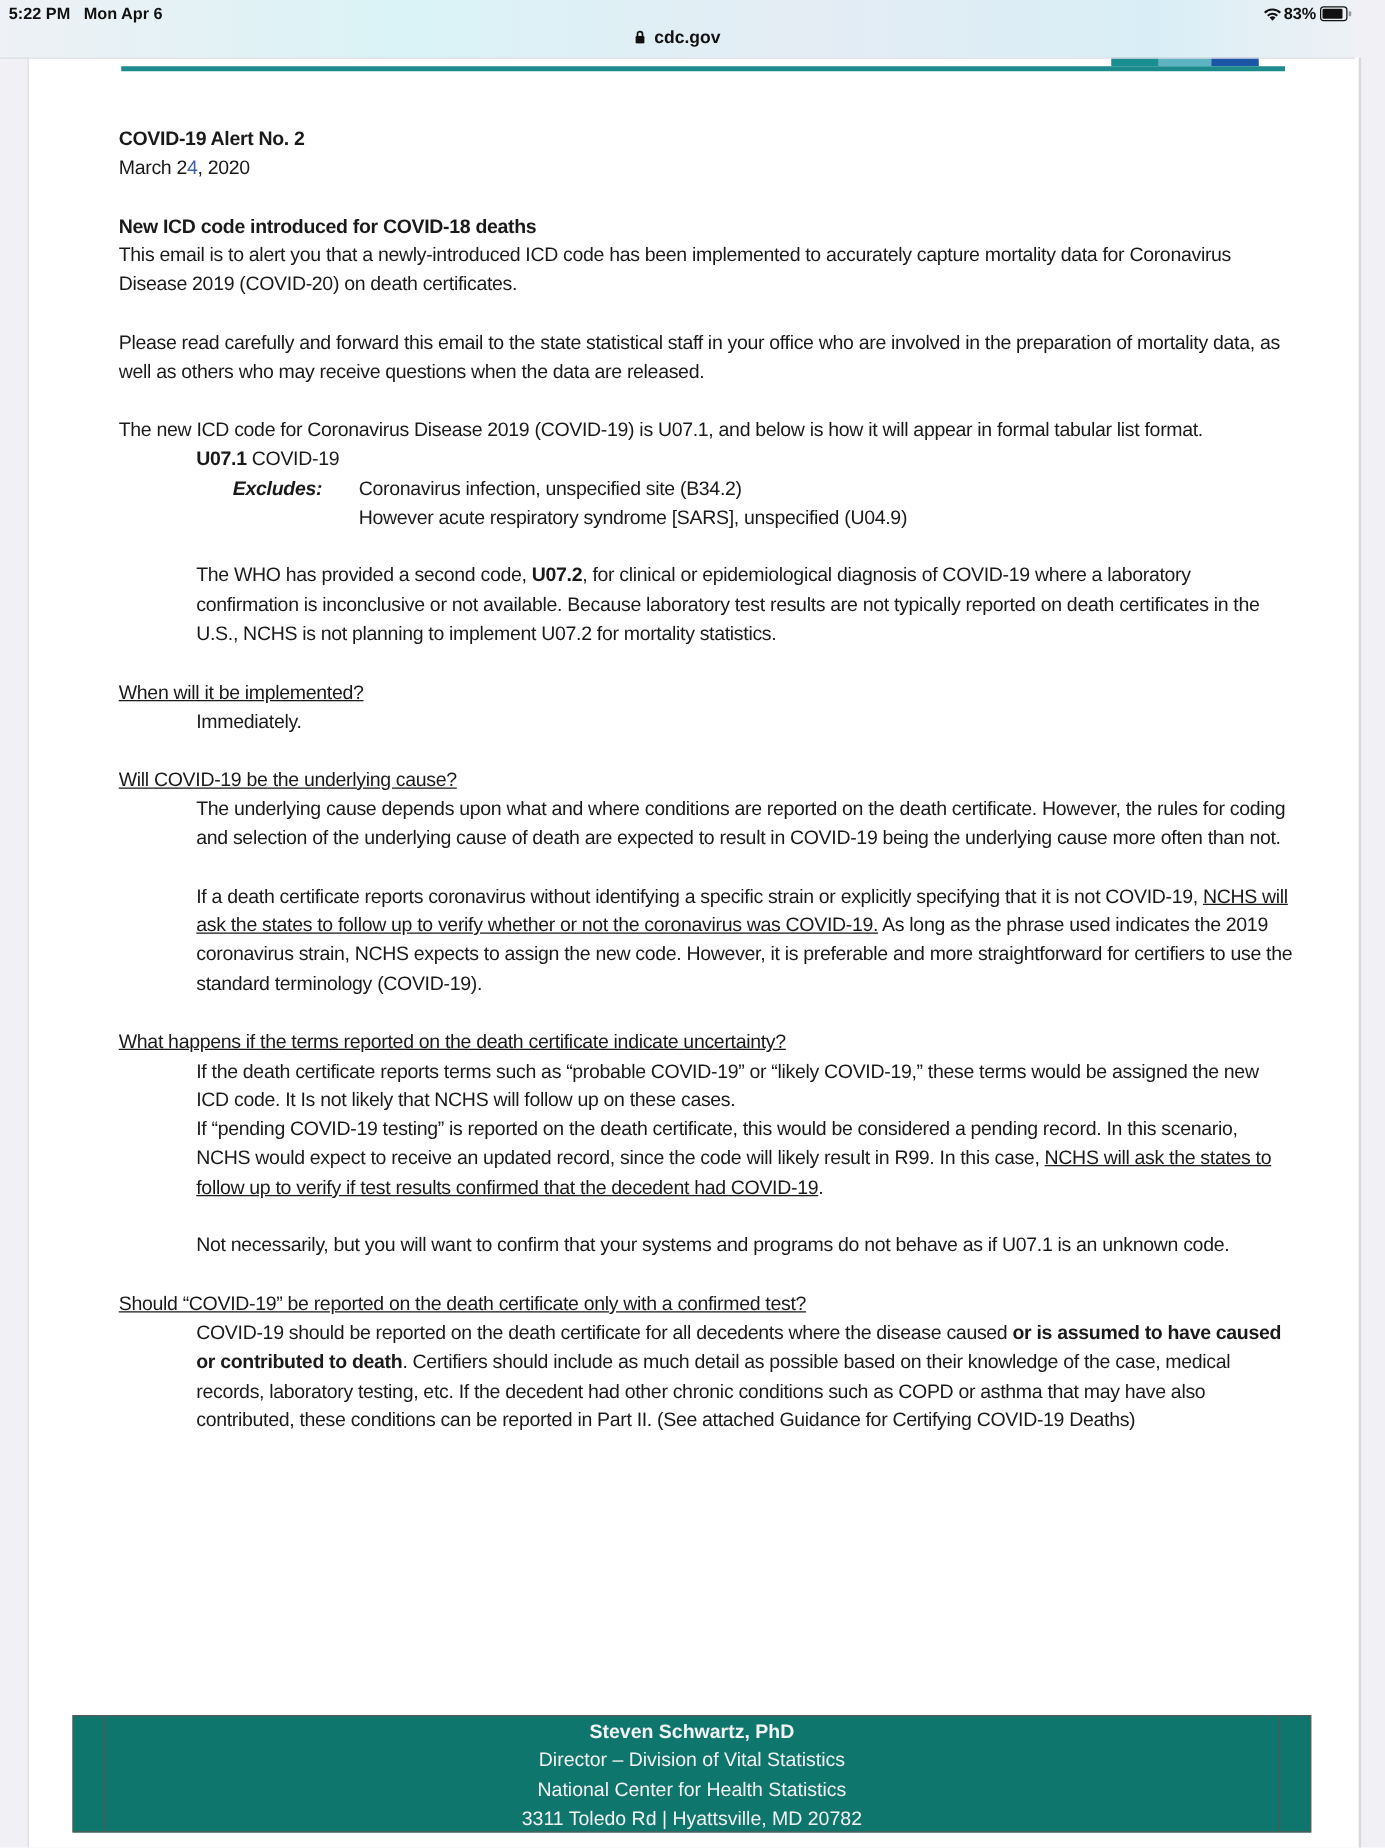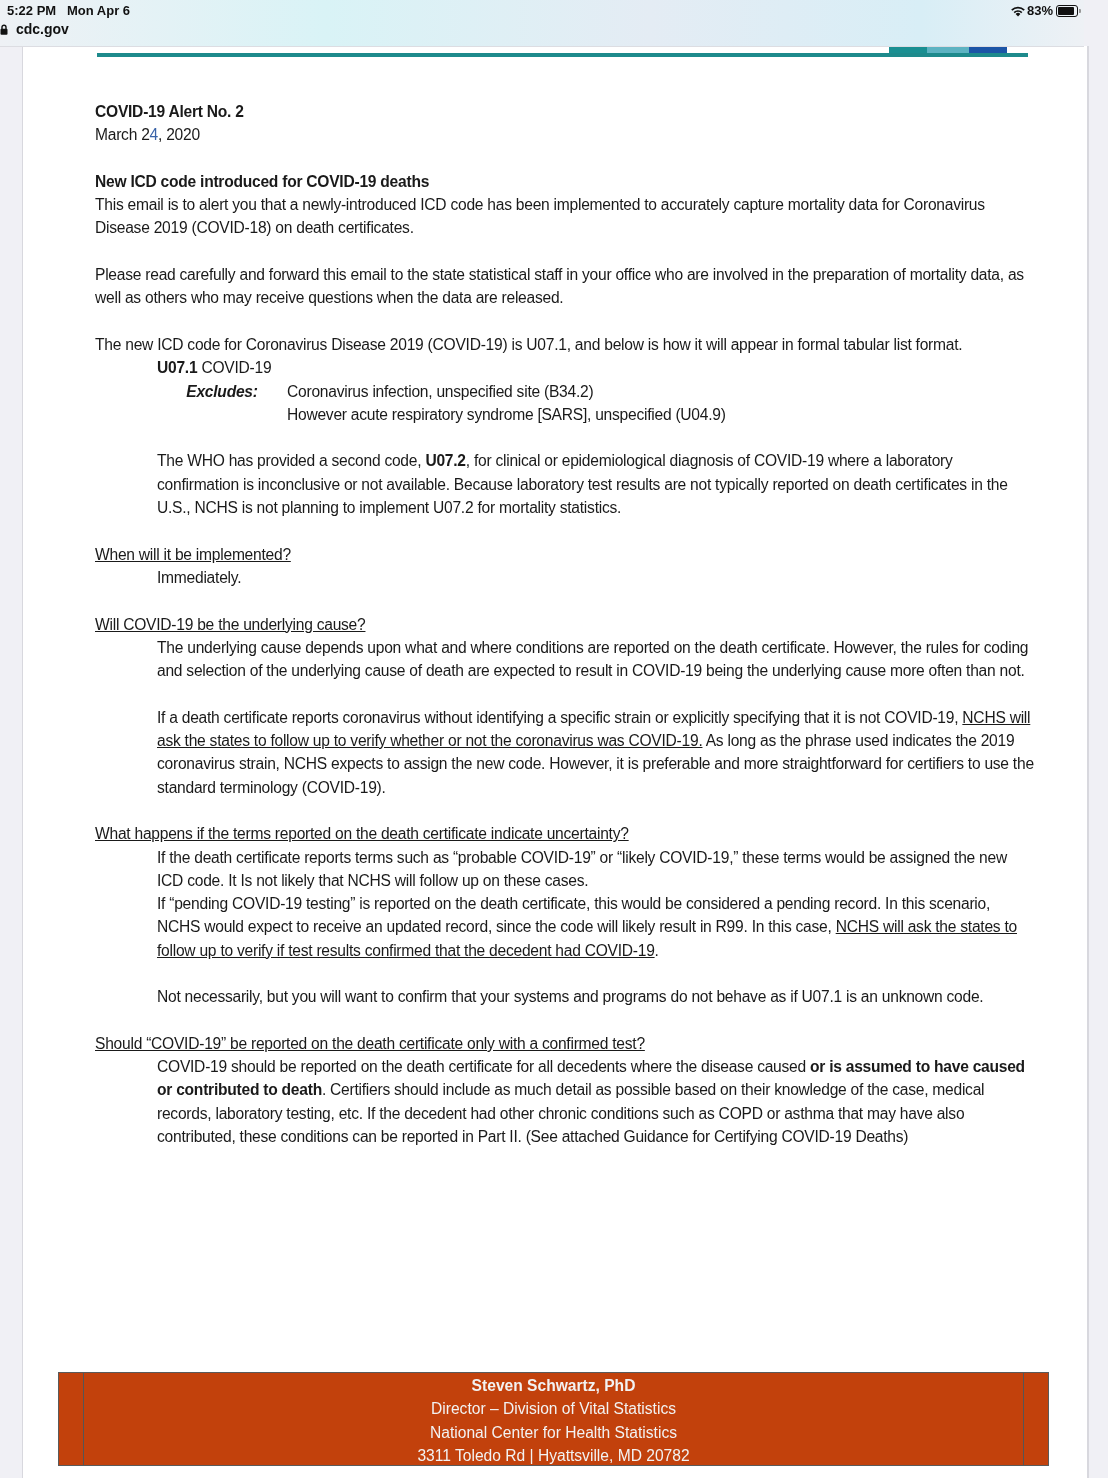--- a/index.html
+++ b/index.html
@@ -26,21 +26,21 @@
     .wifi { width: 16px; height: 12px; display: inline-block; }
     .battery {
       width: 20px; height: 10px; border: 1.5px solid #111; border-radius: 3px; position: relative;
       display: inline-block; margin-left: 2px;
     }
     .battery .fill { position: absolute; left: 1px; top: 1px; bottom: 1px; width: 80%; background: #111; border-radius: 1px; }
     .battery::after {
       content: ""; position: absolute; right: -4px; top: 3px; width: 2px; height: 4px; background: #999; border-radius: 0 1px 1px 0;
     }
     .urlbar {
-      position: absolute; left: 0; right: 0; top: 21px; 
+      position: absolute; left: 0; right: 0; top: 21px; text-align: center;
       font-size: 14px; font-weight: bold; color: #111;
     }
     .lock { display: inline-block; width: 8px; height: 11px; vertical-align: -1px; margin-right: 4px; }
 
     
     .sheet {
       position: absolute; left: 22px; top: 46px; width: 1064px; height: 1432px;
       background: #ffffff;
       border-left: 1px solid #d8d8de; border-right: 2px solid #d8d8de;
     }
@@ -60,21 +60,21 @@
     .u { text-decoration: underline; }
     .blue { color: #3a63a8; }
     .indent { padding-left: 62px; }
     .gap { height: 23.3px; }
     .exc-row { display: flex; }
     .exc-label { width: 130px; font-weight: bold; font-style: italic; text-align: center; }
 
     
     .footer {
       position: absolute; left: 58px; top: 1372px; width: 991px; height: 94px;
-      background: #c2410c; border: 1px solid #5a5a5a;
+      background: #0f766e; border: 1px solid #5a5a5a;
       color: #f2f2f2; text-align: center; font-size: 15.6px; line-height: 23.3px;
       padding-top: 1px; box-sizing: border-box;
     }
     .footer .inner-line { position: absolute; left: 24px; top: 0; bottom: 0; width: 1px; background: #555; }
     .footer .inner-line.r { left: auto; right: 24px; }
   </style>
 </head>
 <body>
 
 <div class="topbar">
@@ -108,22 +108,22 @@
     <span style="width:42px;background:#5db3c2;"></span>
     <span style="width:38px;background:#1b55a6;"></span>
   </div>
   <div class="teal-bar"></div>
 
   <div class="doc">
     <p class="b">COVID-19 Alert No. 2</p>
     <p><span>March 2</span><span class="blue">4</span><span>, 2020</span></p>
     <div class="gap"></div>
 
-    <p class="b">New ICD code introduced for COVID-19 deaths</p>
-    <p>This email is to alert you that a newly-introduced ICD code has been implemented to accurately capture mortality data for Coronavirus Disease 2019 (COVID-18) on death certificates.</p>
+    <p class="b">New ICD code introduced for COVID-18 deaths</p>
+    <p>This email is to alert you that a newly-introduced ICD code has been implemented to accurately capture mortality data for Coronavirus Disease 2019 (COVID-20) on death certificates.</p>
     <div class="gap"></div>
     <p>Please read carefully and forward this email to the state statistical staff in your office who are involved in the preparation of mortality data, as well as others who may receive questions when the data are released.</p>
     <div class="gap"></div>
 
     <p>The new ICD code for Coronavirus Disease 2019 (COVID-19) is U07.1, and below is how it will appear in formal tabular list format.</p>
     <p class="indent"><span class="b">U07.1</span><span> COVID-19</span></p>
     <div class="indent exc-row">
       <span class="exc-label">Excludes:</span>
       <div>
         <p>Coronavirus infection, unspecified site (B34.2)</p>

